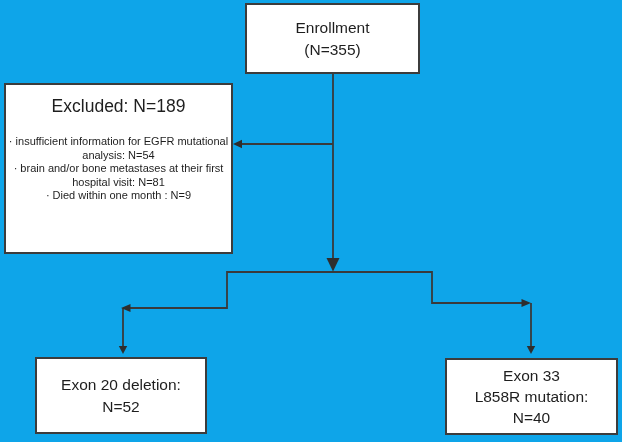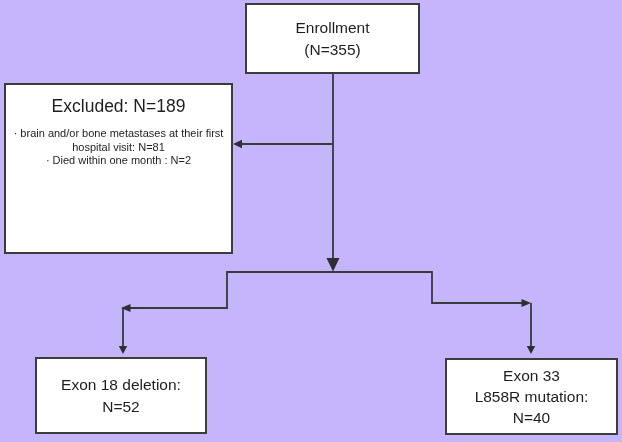--- a/index.html
+++ b/index.html
@@ -1,19 +1,19 @@
 <!DOCTYPE html>
 <html><head>
 <meta charset="utf-8">
 <style>
   html,body{margin:0;padding:0;background:#ffffff;}
   .canvas{
     position:relative;
     width:622px;height:442px;
-    background:#c4b5fd;
+    background:#0ea5e9;
     font-family:"Liberation Sans", sans-serif;
     color:#1e1e1e;
     overflow:hidden;
   }
   .connectors{position:absolute;left:0;top:0;width:622px;height:442px;}
   .box{
     position:absolute;
     box-sizing:border-box;
     border:2px solid #3c3c3c;
     background:#ffffff;
@@ -25,21 +25,21 @@
   }
   .box-enrollment{left:245px;top:3px;width:175px;height:71px;font-size:15.5px;line-height:22px;}
   .box-exon19{left:35px;top:357px;width:172px;height:77px;font-size:15.5px;line-height:22px;}
   .box-exon21{left:445px;top:358px;width:173px;height:77px;font-size:15.5px;line-height:21px;}
   .box-excluded{
     left:4px;top:83px;width:229px;height:171px;
     padding-top:9px;
   }
   .excluded-title{
     font-size:17.5px;line-height:25px;
-    margin:0 0 8px 0;
+    margin:0 0 16px 0;
   }
   .excluded-item{
     font-size:11px;line-height:13.5px;
     white-space:pre-line;
   }
 </style>
 </head>
 <body>
 
 <div class="canvas">
@@ -69,27 +69,29 @@
     </g>
   </svg>
 
   <div class="box center-box box-enrollment">
     <div>Enrollment</div>
     <div>(N=355)</div>
   </div>
 
   <div class="box box-excluded">
     <div class="excluded-title">Excluded: N=189</div>
+    <div class="excluded-item">· insufficient information for EGFR mutational
+analysis: N=54</div>
     <div class="excluded-item">· brain and/or bone metastases at their first
 hospital visit: N=81</div>
-    <div class="excluded-item">· Died within one month : N=2</div>
+    <div class="excluded-item">· Died within one month : N=9</div>
   </div>
 
   <div class="box center-box box-exon19">
-    <div>Exon 18 deletion:</div>
+    <div>Exon 20 deletion:</div>
     <div>N=52</div>
   </div>
 
   <div class="box center-box box-exon21">
     <div>Exon 33</div>
     <div>L858R mutation:</div>
     <div>N=40</div>
   </div>
 
 </div>

